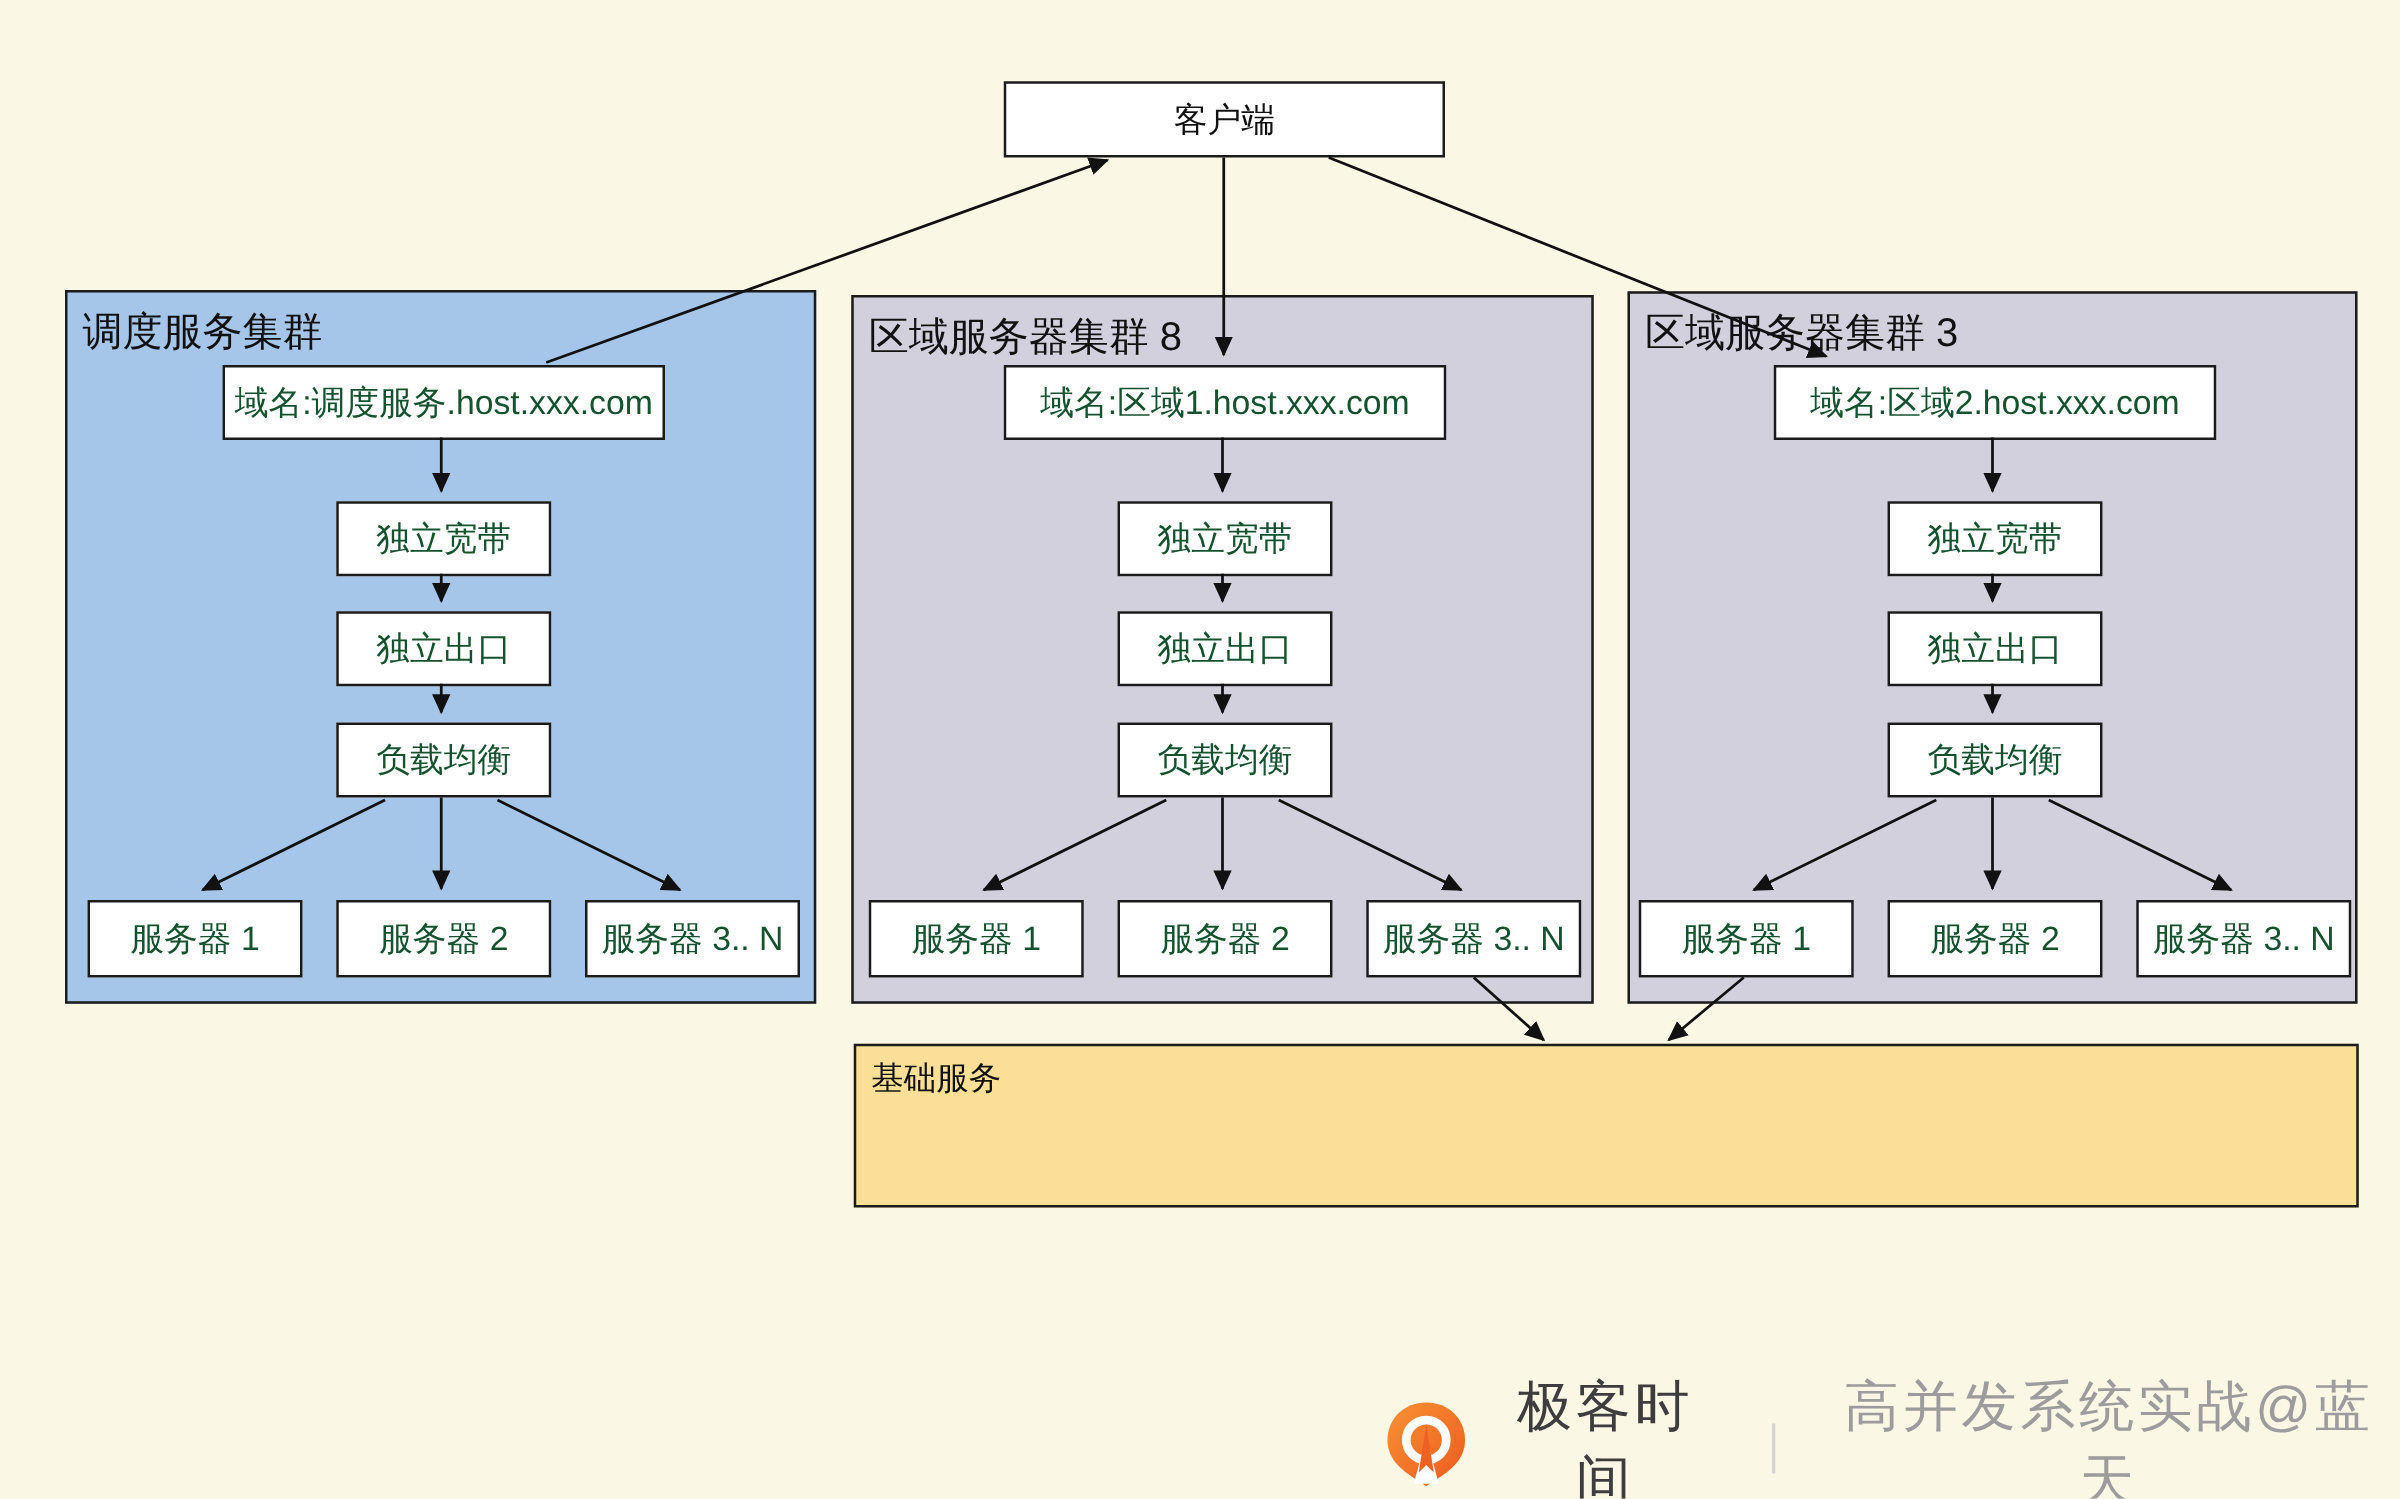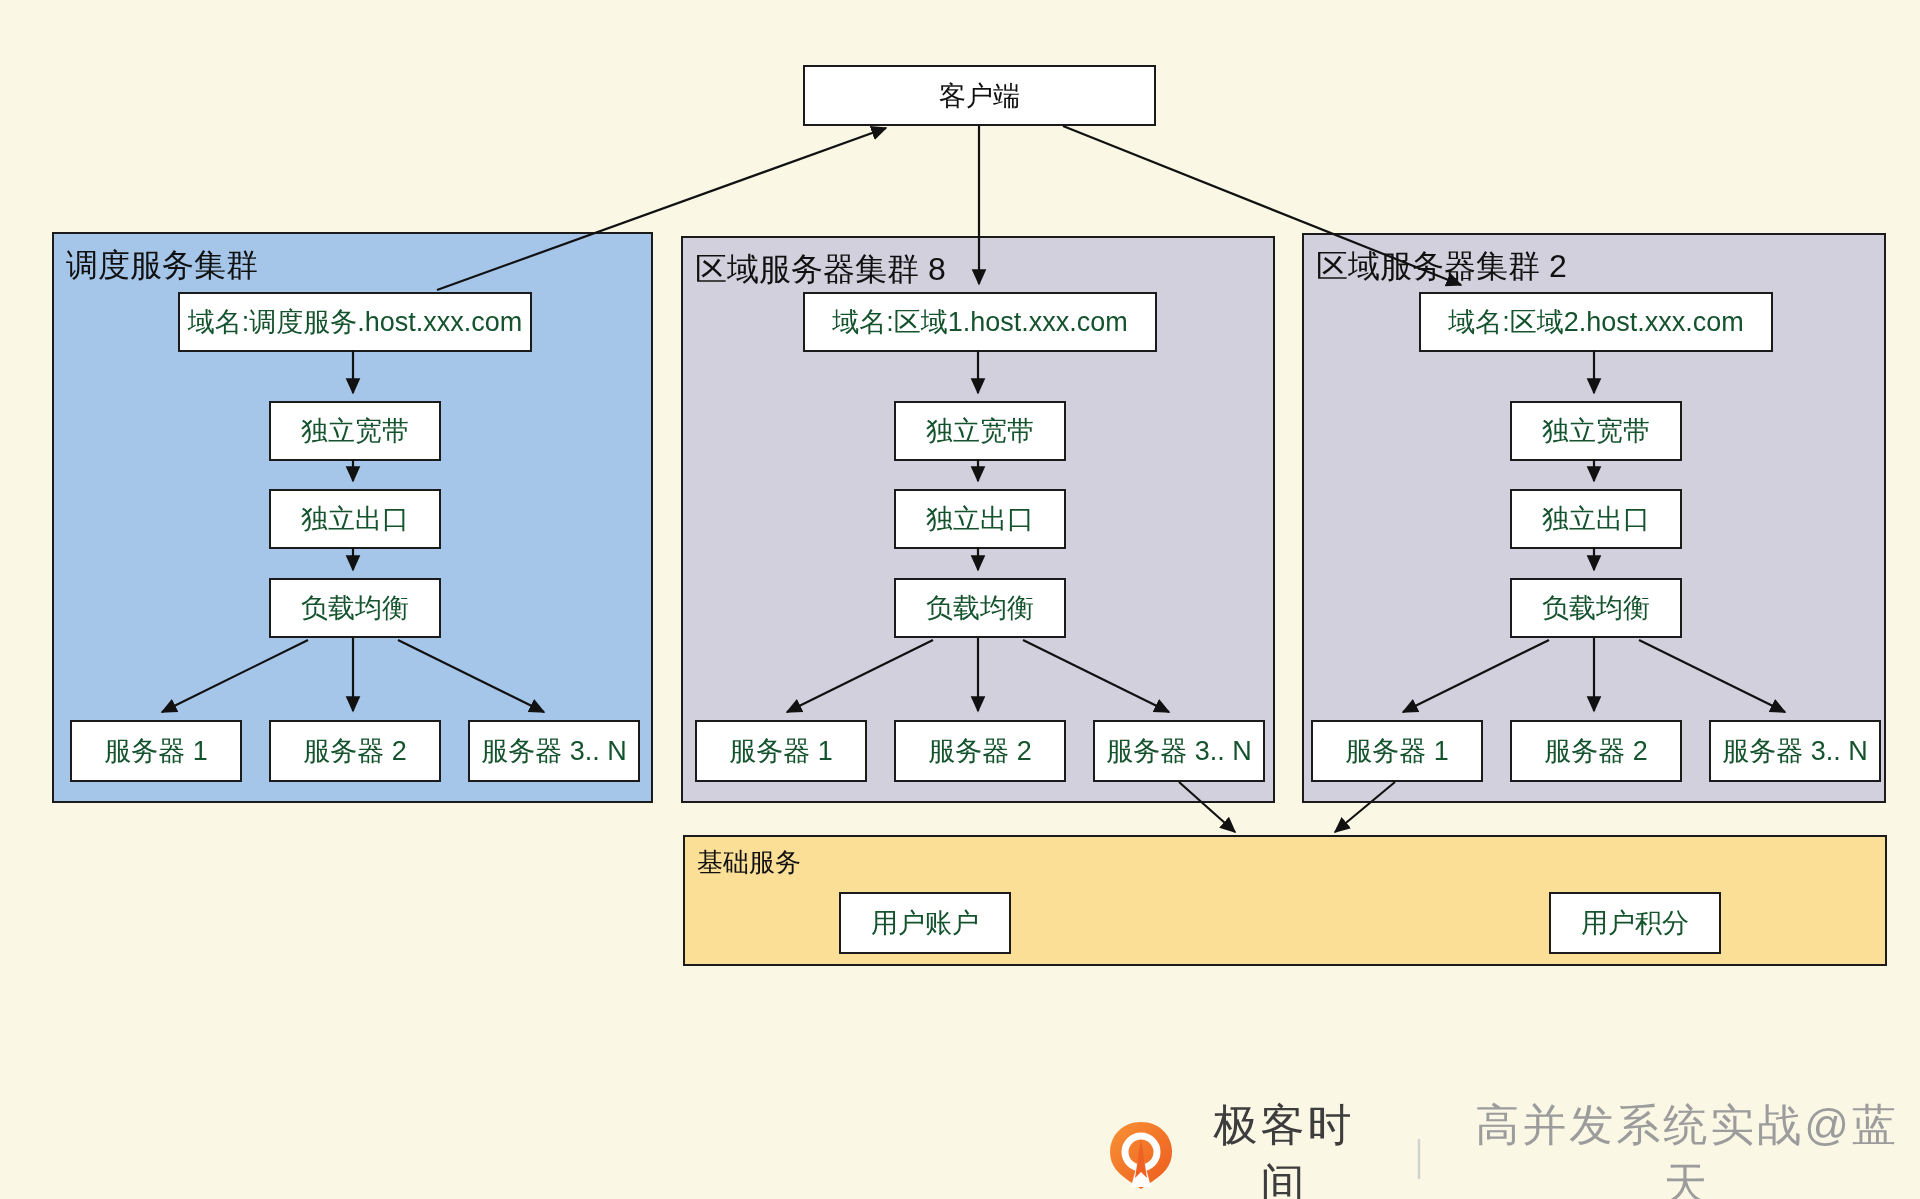--- a/index.html
+++ b/index.html
@@ -97,34 +97,32 @@
     <div class="node" style="left:120px;top:54px;width:354px">域名:区域1.host.xxx.com</div>
     <div class="node" style="left:211px;top:163px;width:172px">独立宽带</div>
     <div class="node" style="left:211px;top:251px;width:172px">独立出口</div>
     <div class="node" style="left:211px;top:340px;width:172px">负载均衡</div>
     <div class="node" style="left:12px;top:482px;width:172px;height:62px">服务器 1</div>
     <div class="node" style="left:211px;top:482px;width:172px;height:62px">服务器 2</div>
     <div class="node" style="left:410px;top:482px;width:172px;height:62px">服务器 3.. N</div>
   </div>
 
   <div class="cluster" style="left:1302px;top:233px;width:584px;height:570px;background:#D2D0DD">
-    <div class="cluster-title">区域服务器集群 2</div>
+    <div class="cluster-title">区域服务器集群 3</div>
     <div class="node" style="left:115px;top:57px;width:354px">域名:区域2.host.xxx.com</div>
     <div class="node" style="left:206px;top:166px;width:172px">独立宽带</div>
     <div class="node" style="left:206px;top:254px;width:172px">独立出口</div>
     <div class="node" style="left:206px;top:343px;width:172px">负载均衡</div>
     <div class="node" style="left:7px;top:485px;width:172px;height:62px">服务器 1</div>
     <div class="node" style="left:206px;top:485px;width:172px;height:62px">服务器 2</div>
     <div class="node" style="left:405px;top:485px;width:172px;height:62px">服务器 3.. N</div>
   </div>
 
   <div class="services-panel">
     <div class="services-title">基础服务</div>
-    <div class="node" style="left:154px;top:55px;width:172px;height:62px">用户账户</div>
-    <div class="node" style="left:864px;top:55px;width:172px;height:62px">用户积分</div>
   </div>
 
   <svg class="svg-layer" viewBox="0 0 1920 1199">
     <defs>
       <marker id="ah" viewBox="0 0 12 12" refX="10" refY="6" markerWidth="8" markerHeight="8" orient="auto-start-reverse">
         <path d="M0,1 L11,6 L0,11 z" fill="#111"></path>
       </marker>
     </defs>
     <g stroke="#111" stroke-width="2.2" fill="none">
 

